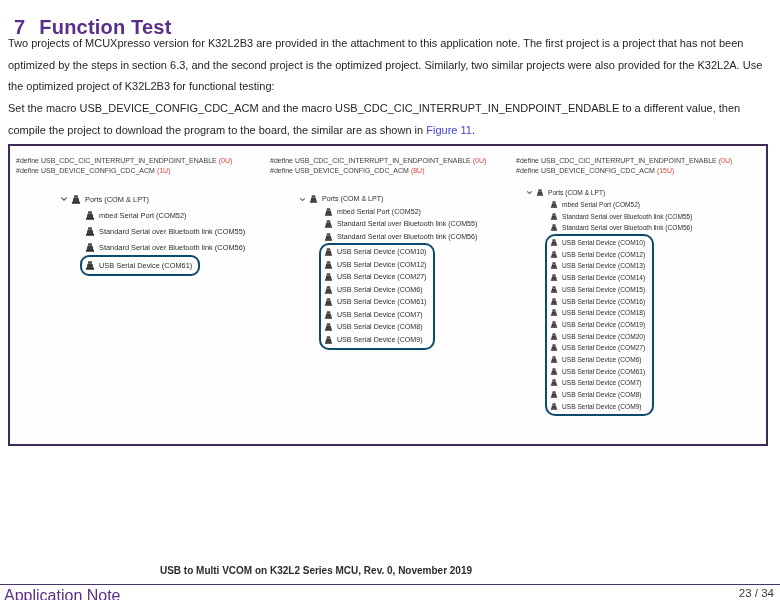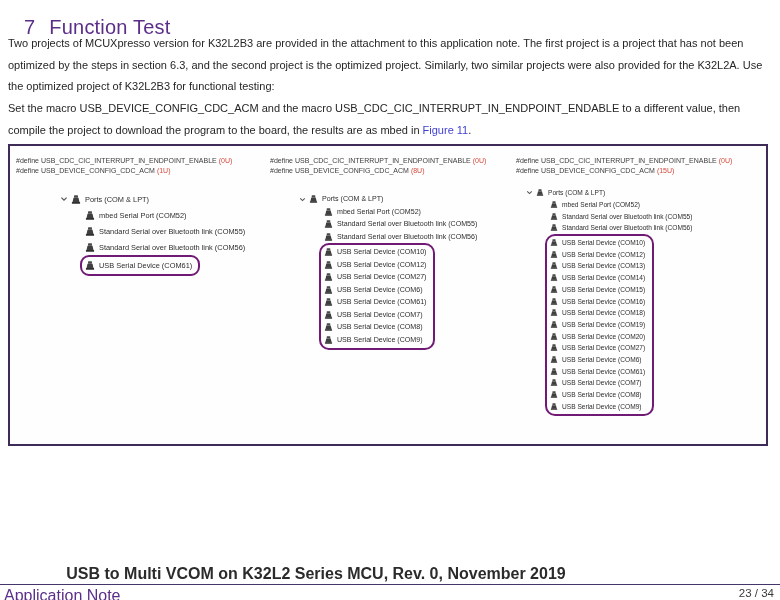--- a/index.html
+++ b/index.html
@@ -3,21 +3,21 @@
 <meta charset="utf-8">
 <style>
   html,body{margin:0;padding:0;}
   body{
     width:780px;height:600px;position:relative;background:#ffffff;
     font-family:"Liberation Sans","DejaVu Sans",sans-serif;color:#262626;
     overflow:hidden;
   }
   
   .heading{
-    position:absolute;left:24px;top:3px;font-size:20px;font-weight:normal;
+    position:absolute;left:14px;top:3px;font-size:20px;font-weight:bold;
     color:#5b2e89;letter-spacing:.2px;
   }
   .heading .hnum{margin-right:14px;}
   
   .para{position:absolute;left:8px;width:766px;font-size:11px;line-height:21.6px;color:#262626;margin:0;}
   .para-1{top:33px;}
   .para-2{top:98px;}
   .figlink{color:#3f3fd3;text-decoration:none;cursor:pointer;text-align:center;}
   
   .figure{
@@ -43,41 +43,41 @@
   .panel-3 .trow,.panel-3 .root-row{height:11.7px;font-size:6.6px;}
   .chev{flex:0 0 auto;margin-right:3px;}
   .picon{flex:0 0 auto;margin-right:4px;}
   .panel-1 .picon{width:10px;height:9px;}
   .panel-2 .picon{width:9px;height:8px;}
   .panel-3 .picon{width:8px;height:7px;}
   .children{margin-left:25px;}
   .panel-3 .children{margin-left:24px;}
   
   .circle{
-    display:inline-block;border:2px solid #701a75;border-radius:10px;
+    display:inline-block;border:2px solid #0c4a6e;border-radius:10px;
     padding:1px 7px 2px 3px;margin-left:-5px;background:transparent;
   }
   .panel-1 .circle{border-radius:9px;padding:0 6px 1px 3px;}
   
   .doc-title{
     position:absolute;left:0;top:565px;width:632px;text-align:center;
-    font-size:16px;font-weight:bold;color:#2b2b2b;
+    font-size:10px;font-weight:bold;color:#2b2b2b;
   }
   .foot-rule{position:absolute;left:0;top:584px;width:780px;border-top:1.6px solid #46356b;}
   .foot-left{position:absolute;left:4px;top:587px;font-size:16px;color:#5b2e89;}
   .foot-right{position:absolute;right:6px;top:587px;font-size:11.5px;color:#3a3a3a;}
 </style>
 </head>
 <body>
 
 <h1 class="heading"><span class="hnum">7</span><span>Function Test</span></h1>
 
 <p class="para para-1">Two projects of MCUXpresso version for K32L2B3 are provided in the attachment to this application note. The first project is a project that has not been optimized by the steps in section 6.3, and the second project is the optimized project. Similarly, two similar projects were also provided for the K32L2A. Use the optimized project of K32L2B3 for functional testing:</p>
 
-<p class="para para-2"><span>Set the macro USB_DEVICE_CONFIG_CDC_ACM and the macro USB_CDC_CIC_INTERRUPT_IN_ENDPOINT_ENDABLE to a different value, then compile the project to download the program to the board, the results are as mbed in </span><a class="figlink">Figure 11</a><span>.</span></p>
+<p class="para para-2"><span>Set the macro USB_DEVICE_CONFIG_CDC_ACM and the macro USB_CDC_CIC_INTERRUPT_IN_ENDPOINT_ENDABLE to a different value, then compile the project to download the program to the board, the similar are as shown in </span><a class="figlink">Figure 11</a><span>.</span></p>
 
 <div class="figure">
 
   <div class="panel panel-1">
     <div class="defines">
       <div class="def"><span>#define USB_CDC_CIC_INTERRUPT_IN_ENDPOINT_ENABLE</span><span class="def-val">(0U)</span></div>
       <div class="def"><span>#define USB_DEVICE_CONFIG_CDC_ACM</span><span class="def-val">(1U)</span></div>
     </div>
     <div class="tree">
       <div class="root-row">

